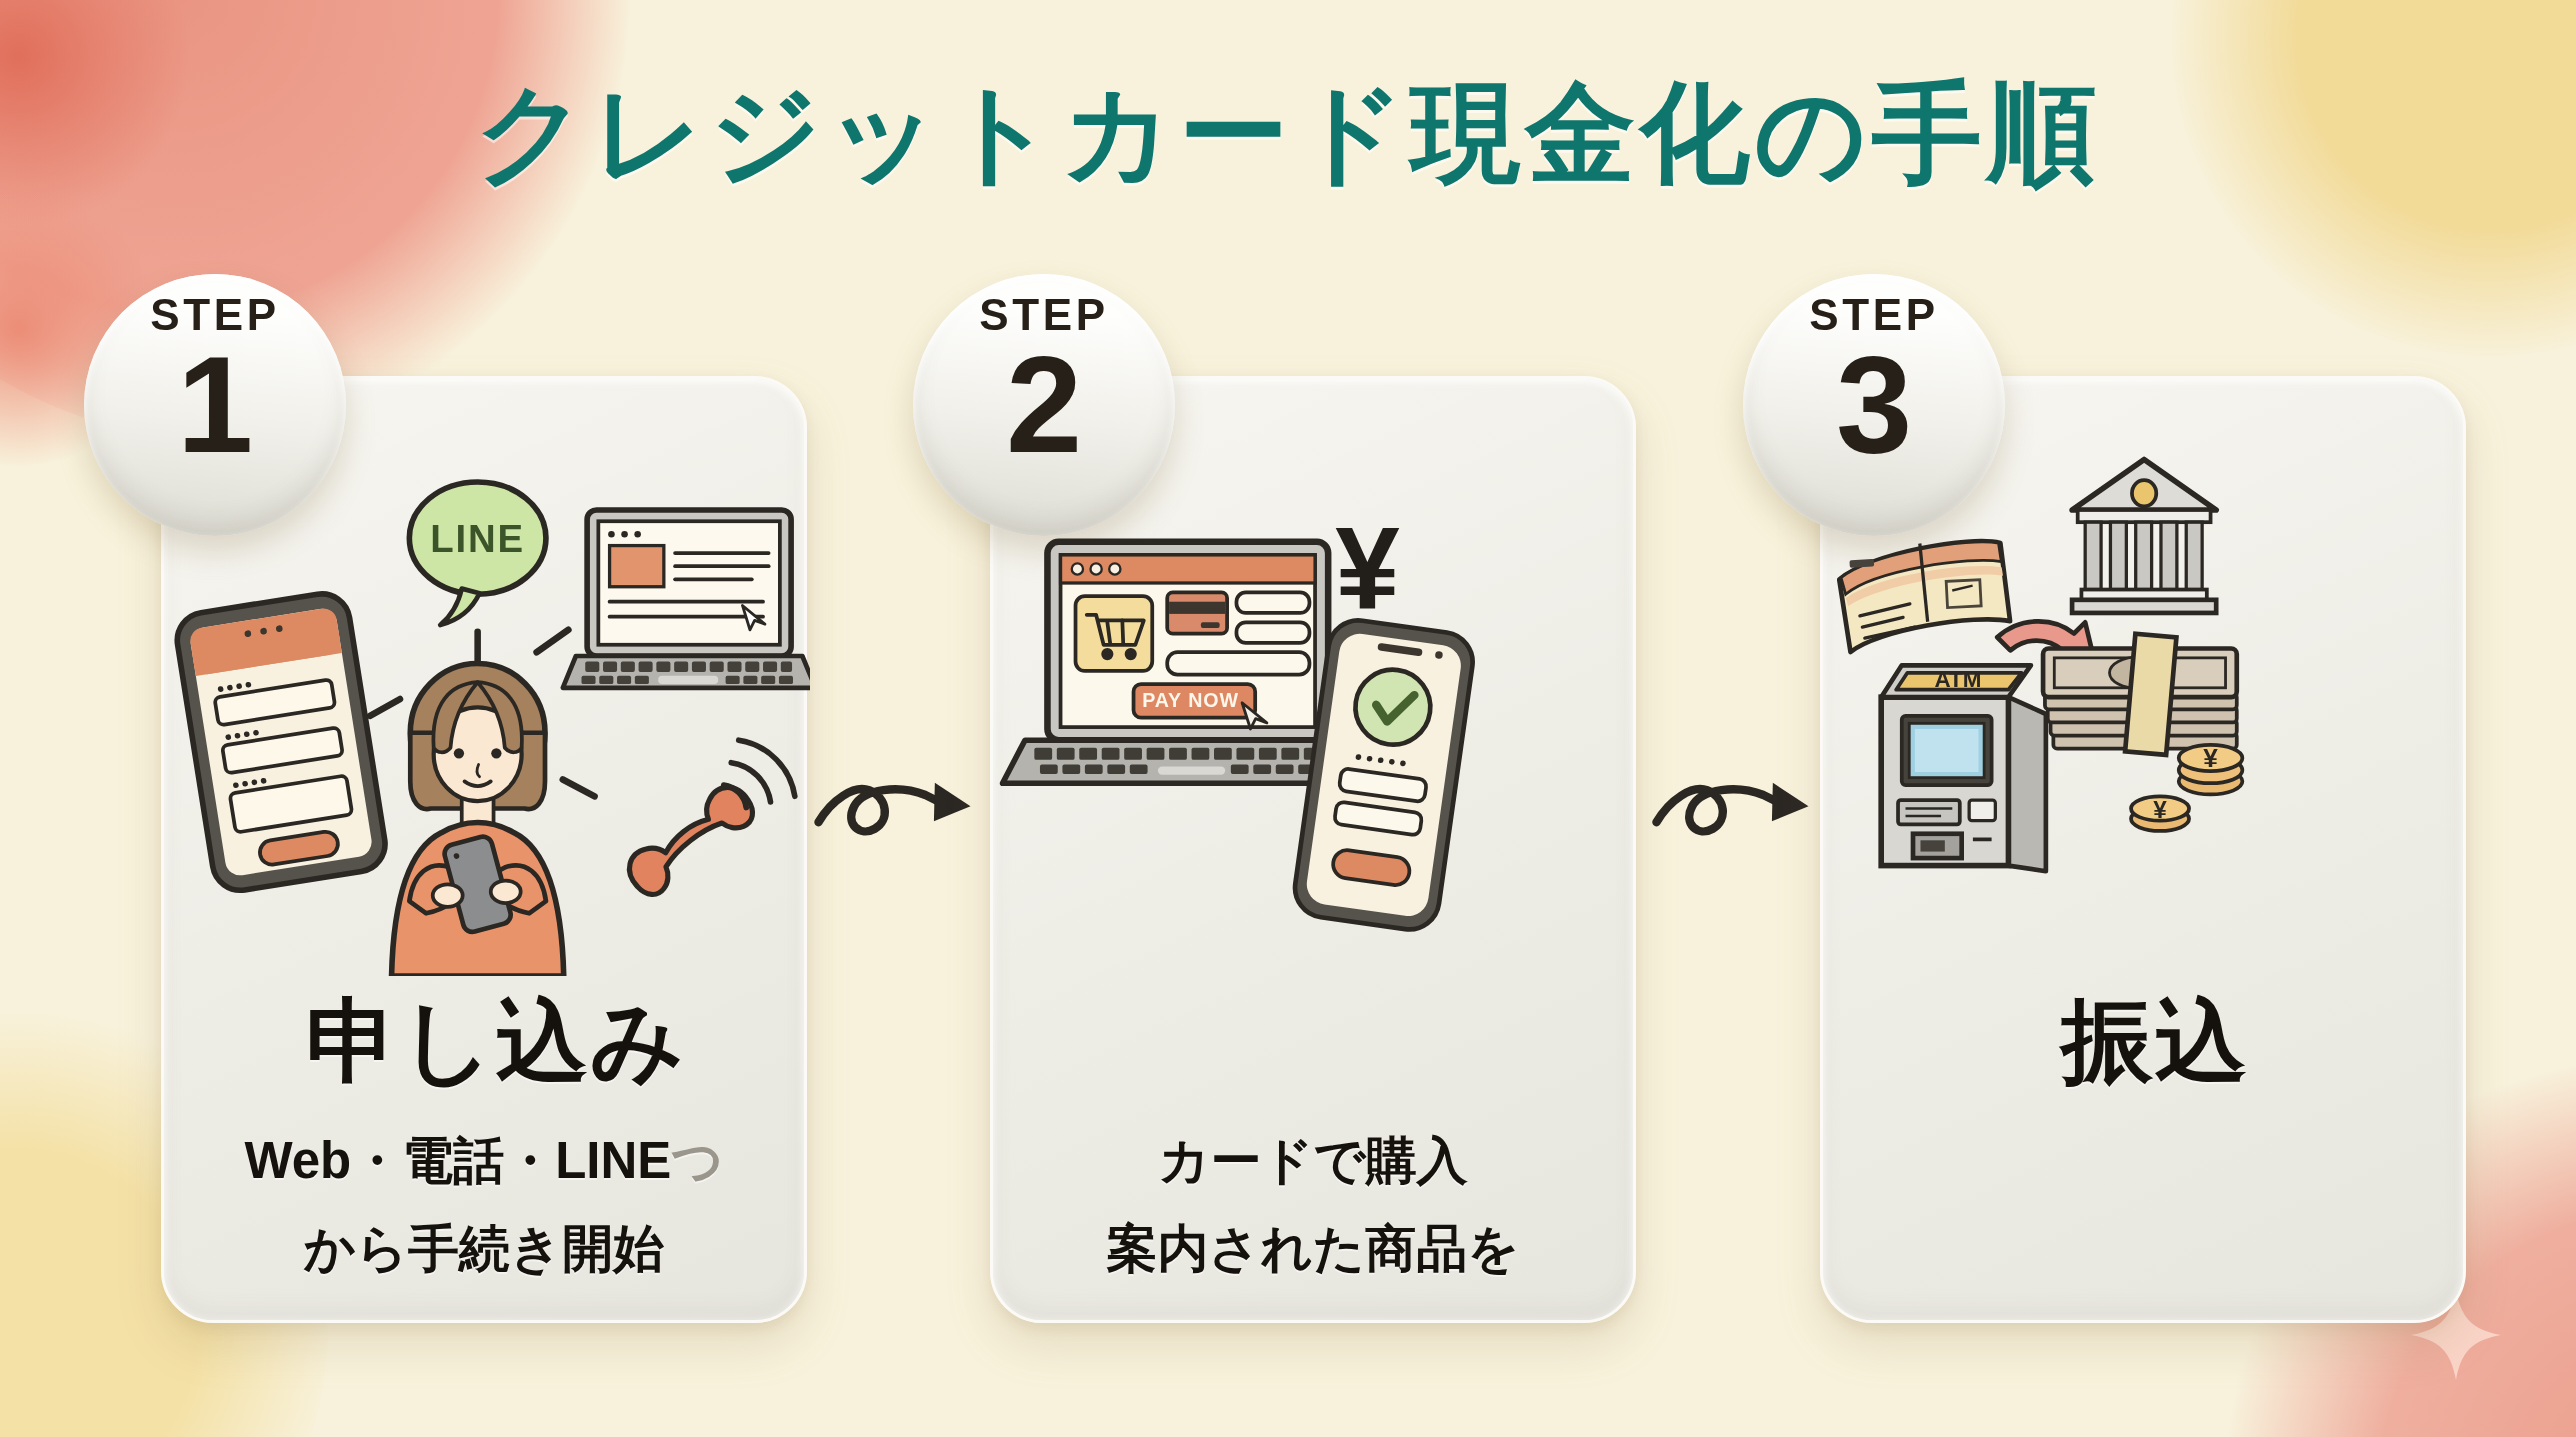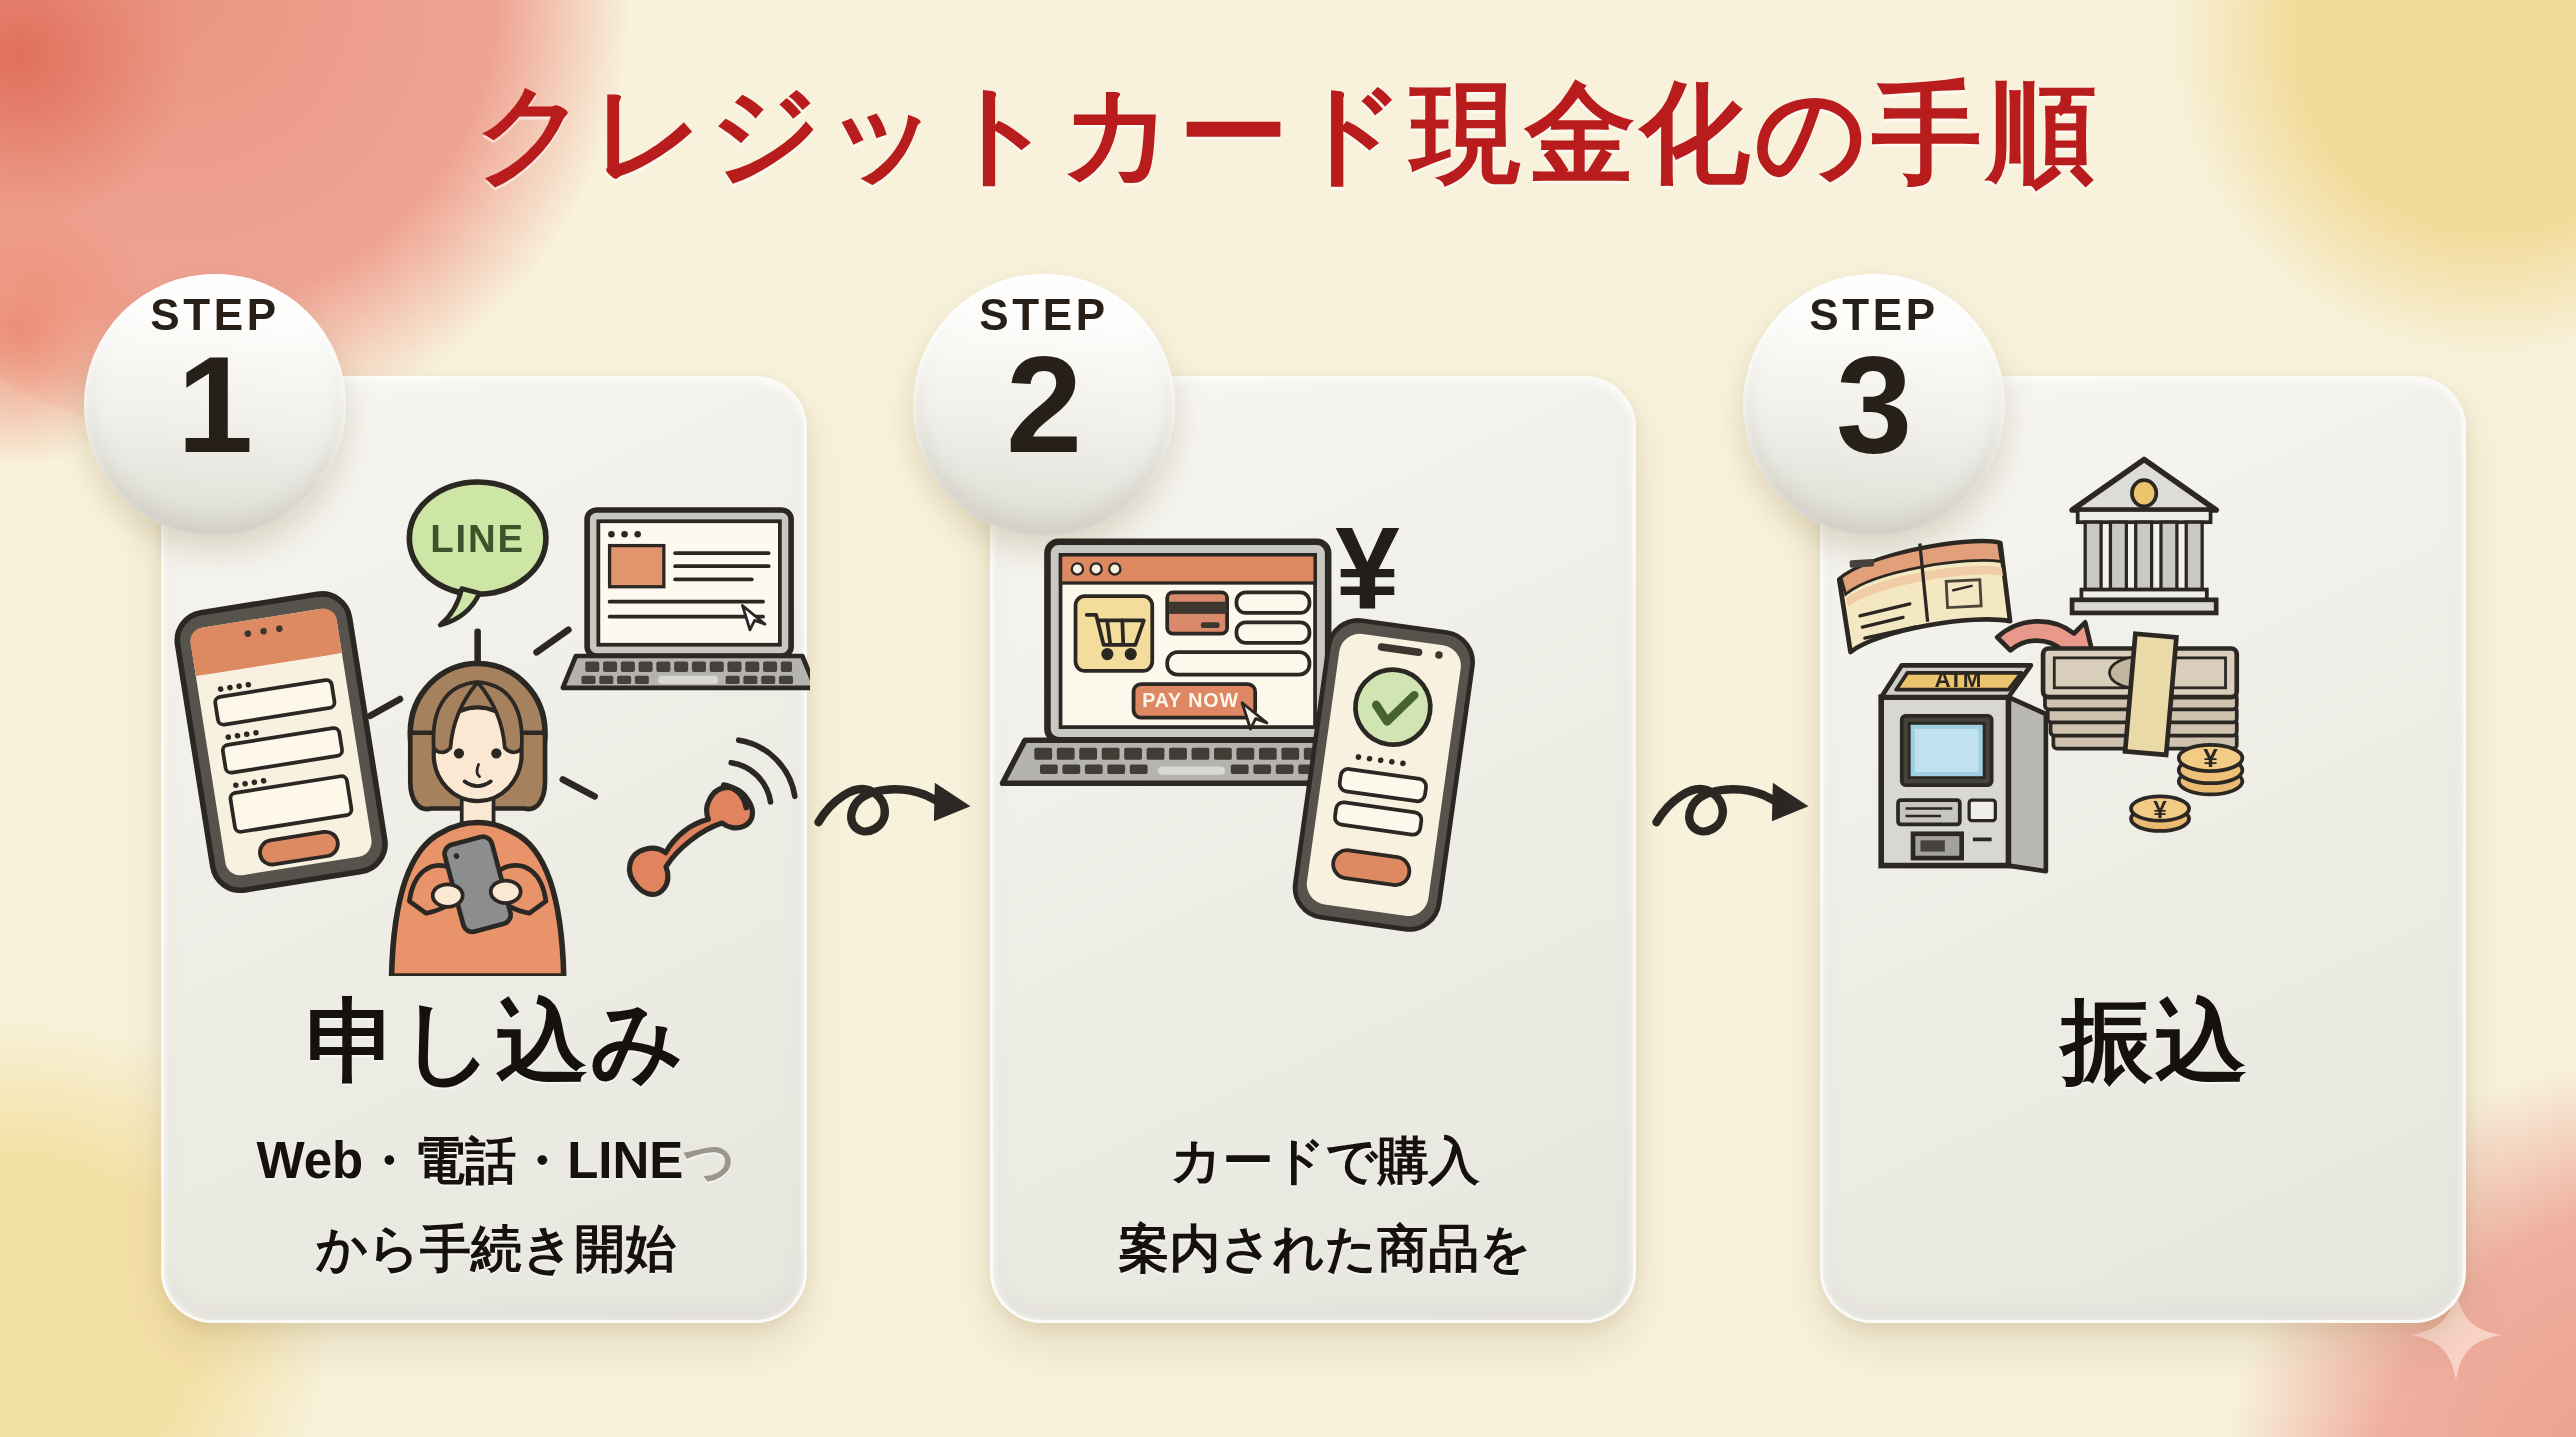--- a/index.html
+++ b/index.html
@@ -20,21 +20,21 @@
     background:radial-gradient(circle, #f2da97 0%, #f2da97 42%, rgba(242,218,151,0) 72%);}
   .blob-bl{left:-290px;top:1011px;width:618px;height:637px;
     background:radial-gradient(circle, #f4e1a6 0%, #f4e1a6 40%, rgba(244,225,166,0) 72%);}
   .blob-br{left:2218px;top:1048px;width:805px;height:768px;
     background:radial-gradient(circle at 55% 58%, #eb9c8a 0%, #efaf9f 45%, rgba(239,175,159,0) 70%);}
   .sparkle{position:absolute;left:2411px;top:1288px;width:90px;height:94px;}
 
   .page-title{
     position:absolute;left:0;top:60px;width:100%;
     text-align:center;font-size:110px;font-weight:900;letter-spacing:4.7px;
-    color:#b91c1c;margin:0;
+    color:#0f766e;margin:0;
     text-shadow:0 2.8px 0 rgba(255,255,255,.55);
   }
 
   .card{
     position:absolute;top:376px;width:646px;height:947px;
     border-radius:52px;box-sizing:border-box;
     background:linear-gradient(155deg,#f7f6f1 0%,#eeede6 48%,#e6e5de 100%);
     border:3.7px solid #fbfaf6;
     box-shadow:0 22.5px 45px rgba(150,120,75,.18),0 5.6px 13px rgba(150,120,75,.13),
                inset 0 2.8px 9.4px rgba(255,255,255,.95), inset 0 -9.4px 22.5px rgba(125,115,95,.07);
@@ -53,21 +53,21 @@
   .badge-num{font-size:137px;font-weight:700;color:#262019;line-height:1.0;margin-top:-3.7px;}
 
   .illus{position:absolute;left:0;top:73px;width:646px;height:524px;}
 
   .card-heading{
     position:absolute;left:12px;top:601px;width:100%;margin:0;
     text-align:center;font-size:92px;font-weight:900;color:#15110c;letter-spacing:1.9px;
     text-shadow:0 1.9px 0 rgba(255,255,255,.5);
   }
   .card-desc{
-    position:absolute;left:12px;top:738px;width:100%;margin:0;
+    position:absolute;left:0;top:738px;width:100%;margin:0;
     text-align:center;font-size:51px;font-weight:700;color:#15110c;line-height:1.72;
     text-shadow:0 1.9px 0 rgba(255,255,255,.5);
   }
   .desc-line{display:block;}
   .muted{color:#9a968c;font-weight:600;}
 
   .flow-arrow{position:absolute;top:764px;width:167px;height:92px;}
   .flow-arrow-2{left:1649px;}
   .flow-arrow-1{left:811px;}
 </style>

